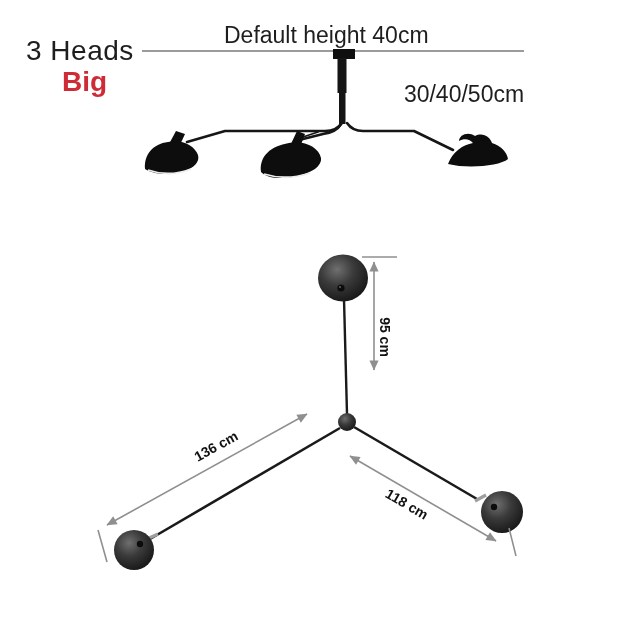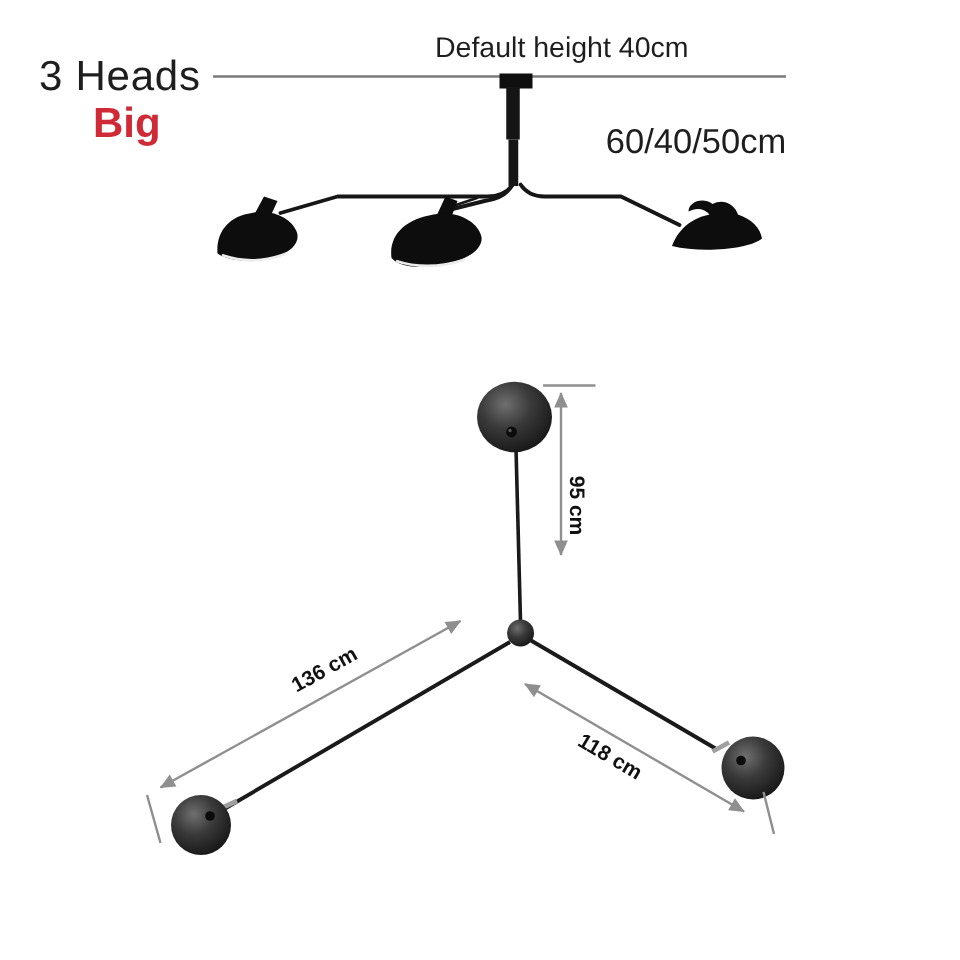--- a/index.html
+++ b/index.html
@@ -36,22 +36,22 @@
     top: 66px;
     font-size: 28px;
     font-weight: bold;
     color: var(--accent-red, #cf2a35);
     margin-left: 12px;
   }
   .default-height-label {
     left: 224px;
     top: 22px;
     width: 235px;
-    text-align: right;
-    font-size: 19px;
+    text-align: left;
+    font-size: 23px;
   }
   .rod-options-label {
     left: 396px;
     top: 81px;
     width: 136px;
     text-align: center;
     font-size: 23px;
   }
   .dim-label {
     font-size: 14px;
@@ -152,19 +152,19 @@
         <line x1="350" y1="456" x2="496" y2="541" marker-start="url(#arrowGray)" marker-end="url(#arrowGray)"></line>
         <line x1="98" y1="530" x2="107" y2="562"></line>
         <line x1="509" y1="528" x2="516" y2="556"></line>
       </g>
     </g>
   </svg>
 
   <div class="txt heads-label">3 Heads</div>
   <div class="txt big-label">Big</div>
   <div class="txt default-height-label">Default height 40cm</div>
-  <div class="txt rod-options-label">60/40/50cm</div>
+  <div class="txt rod-options-label">30/40/50cm</div>
 
   <div class="txt dim-label dim-95">95 cm</div>
   <div class="txt dim-label dim-136">136 cm</div>
   <div class="txt dim-label dim-118">118 cm</div>
 
 </div>
 
 </body></html>

